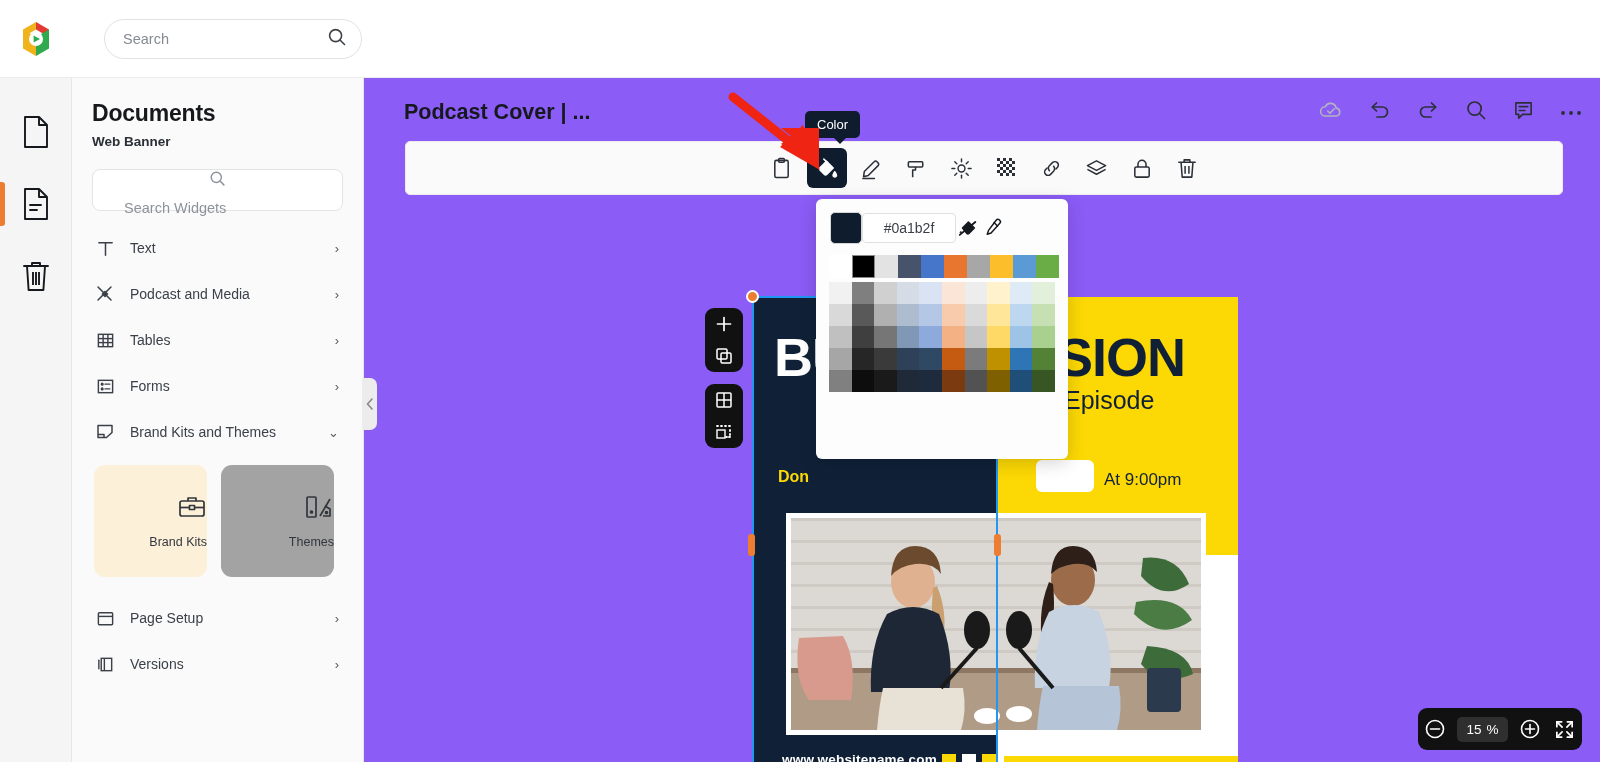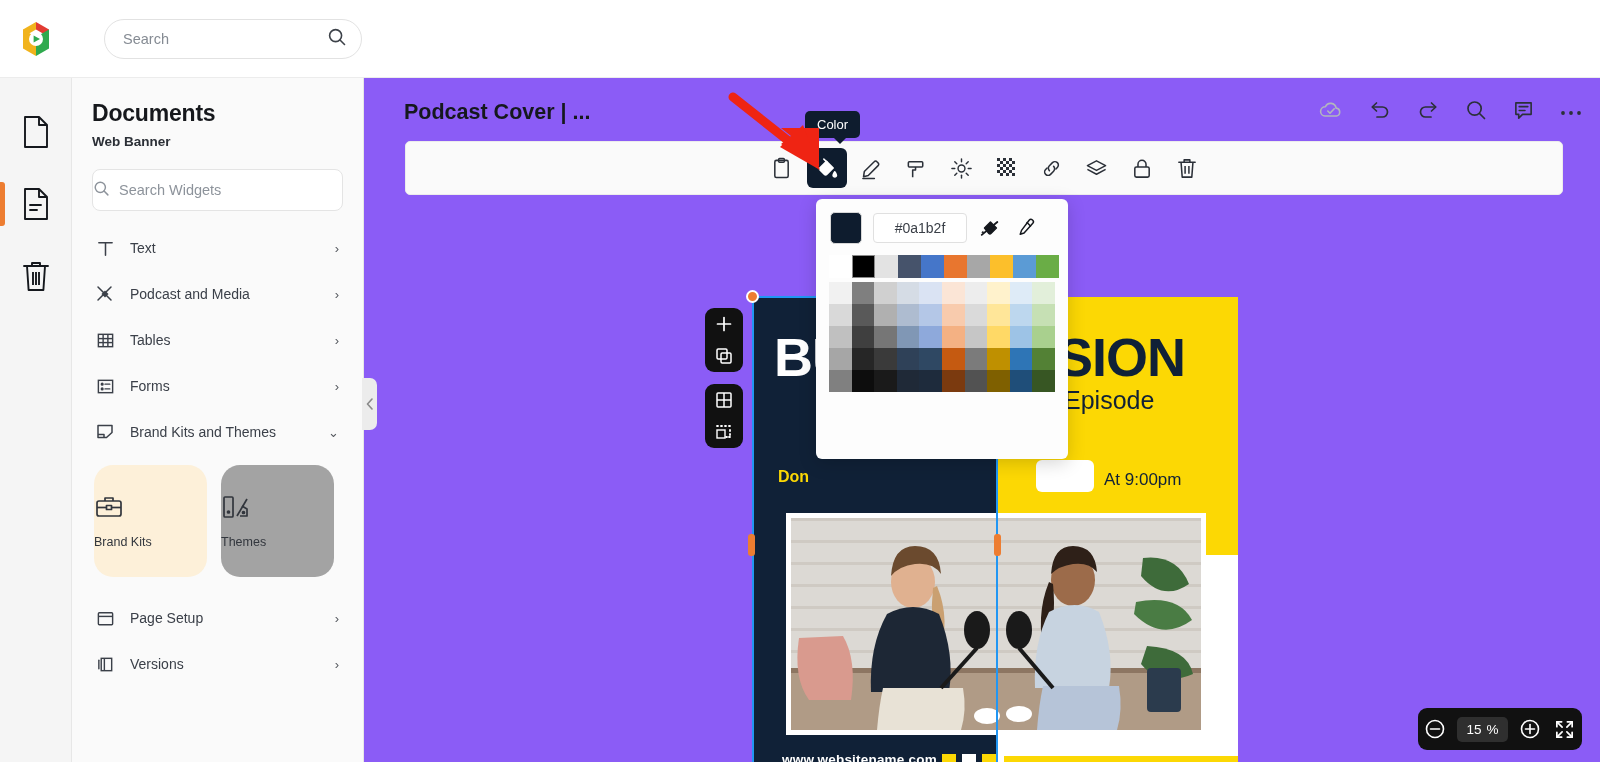--- a/index.html
+++ b/index.html
@@ -58,40 +58,40 @@
 
   
   .panel {
     position: absolute; top: 78px; left: 72px; width: 292px; height: 684px;
     background: #fafafa; border-right: 1px solid #e7e7e7; padding: 22px 20px 0 20px; z-index: 25;
   }
   .panel-title { font-size: 23px; font-weight: bold; color: #16181c; letter-spacing: -0.2px; }
   .panel-sub { font-size: 13.5px; font-weight: bold; color: #2b2f36; margin-top: 7px; }
   .widget-search {
     margin-top: 20px; height: 42px; background: #fff; border: 1px solid #e4e4e4;
-    border-radius: 8px; display: flex; align-items: center; padding: 0 0; gap: 9px;
+    border-radius: 8px; display: flex; align-items: center; padding: 0 0; gap: 9px; flex-direction: column;
   }
   .widget-search input {
     flex: 1; border: none; outline: none; font-size: 14.5px; color: #4a4f57;
     font-family: "Liberation Sans", sans-serif; background: transparent;
   }
   .widget-search input::placeholder { color: #8d939b; }
   .nav-list { margin-top: 14px; }
   .nav-item {
     height: 46px; display: flex; align-items: center; gap: 14px; cursor: pointer;
     padding: 0 4px 0 2px;
   }
   .nav-label { font-size: 14px; color: #3b4049; flex: 1; }
   .nav-ico { width: 22px; display: flex; justify-content: center; }
   .chev { color: #55595f; font-size: 13px; }
 
   .kit-cards { display: flex; gap: 14px; margin-top: 10px; padding-left: 2px; }
   .kit-card {
-    width: 113px; height: 112px; border-radius: 19px;
-    display: flex; flex-direction: column; align-items: flex-start; justify-content: center;
+    width: 113px; height: 112px; border-radius: 11px;
+    display: flex; flex-direction: column; align-items: flex-end; justify-content: center;
     gap: 10px; cursor: pointer;
   }
   .kit-card.brand { background: #fdf0d9; }
   .kit-card.theme { background: #a3a3a3; }
   .kit-label { font-size: 12.5px; color: #32363d; }
 
   
   .collapse-handle {
     position: absolute; left: 362px; top: 378px; width: 15px; height: 52px;
     background: #ececec; border-radius: 0 7px 7px 0; display: flex;
@@ -204,21 +204,21 @@
   .ftool-btn {
     width: 38px; height: 32px; display: flex; align-items: center; justify-content: center;
     cursor: pointer;
   }
 
   
   .color-pop {
     position: absolute; left: 816px; top: 199px; width: 252px; height: 260px;
     background: #fdfdfd; border-radius: 6px; box-shadow: 0 4px 18px rgba(0,0,0,0.17); z-index: 70;
   }
-  .cp-row { display: flex; align-items: center; gap: 11px; padding: 13px 14px 0 14px; }
+  .cp-row { display: flex; align-items: center; padding: 13px 14px 0 14px; }
   .cp-swatch { width: 32px; height: 32px; border-radius: 5px; border: 1px solid #d7d7d7; }
   .cp-hex {
     width: 94px; height: 30px; border: 1px solid #e0e0e0; border-radius: 4px;
     background: #fff; font-size: 14px; color: #3a3f47; text-align: center; outline: none;
     font-family: "Liberation Sans", sans-serif;
   }
   .cp-icon { width: 24px; height: 24px; display: flex; align-items: center; justify-content: center; cursor: pointer; }
   .cp-tabs {
     display: flex; margin: 10px 12px 0 12px; border-bottom: 1px solid #ececec;
     position: relative;

